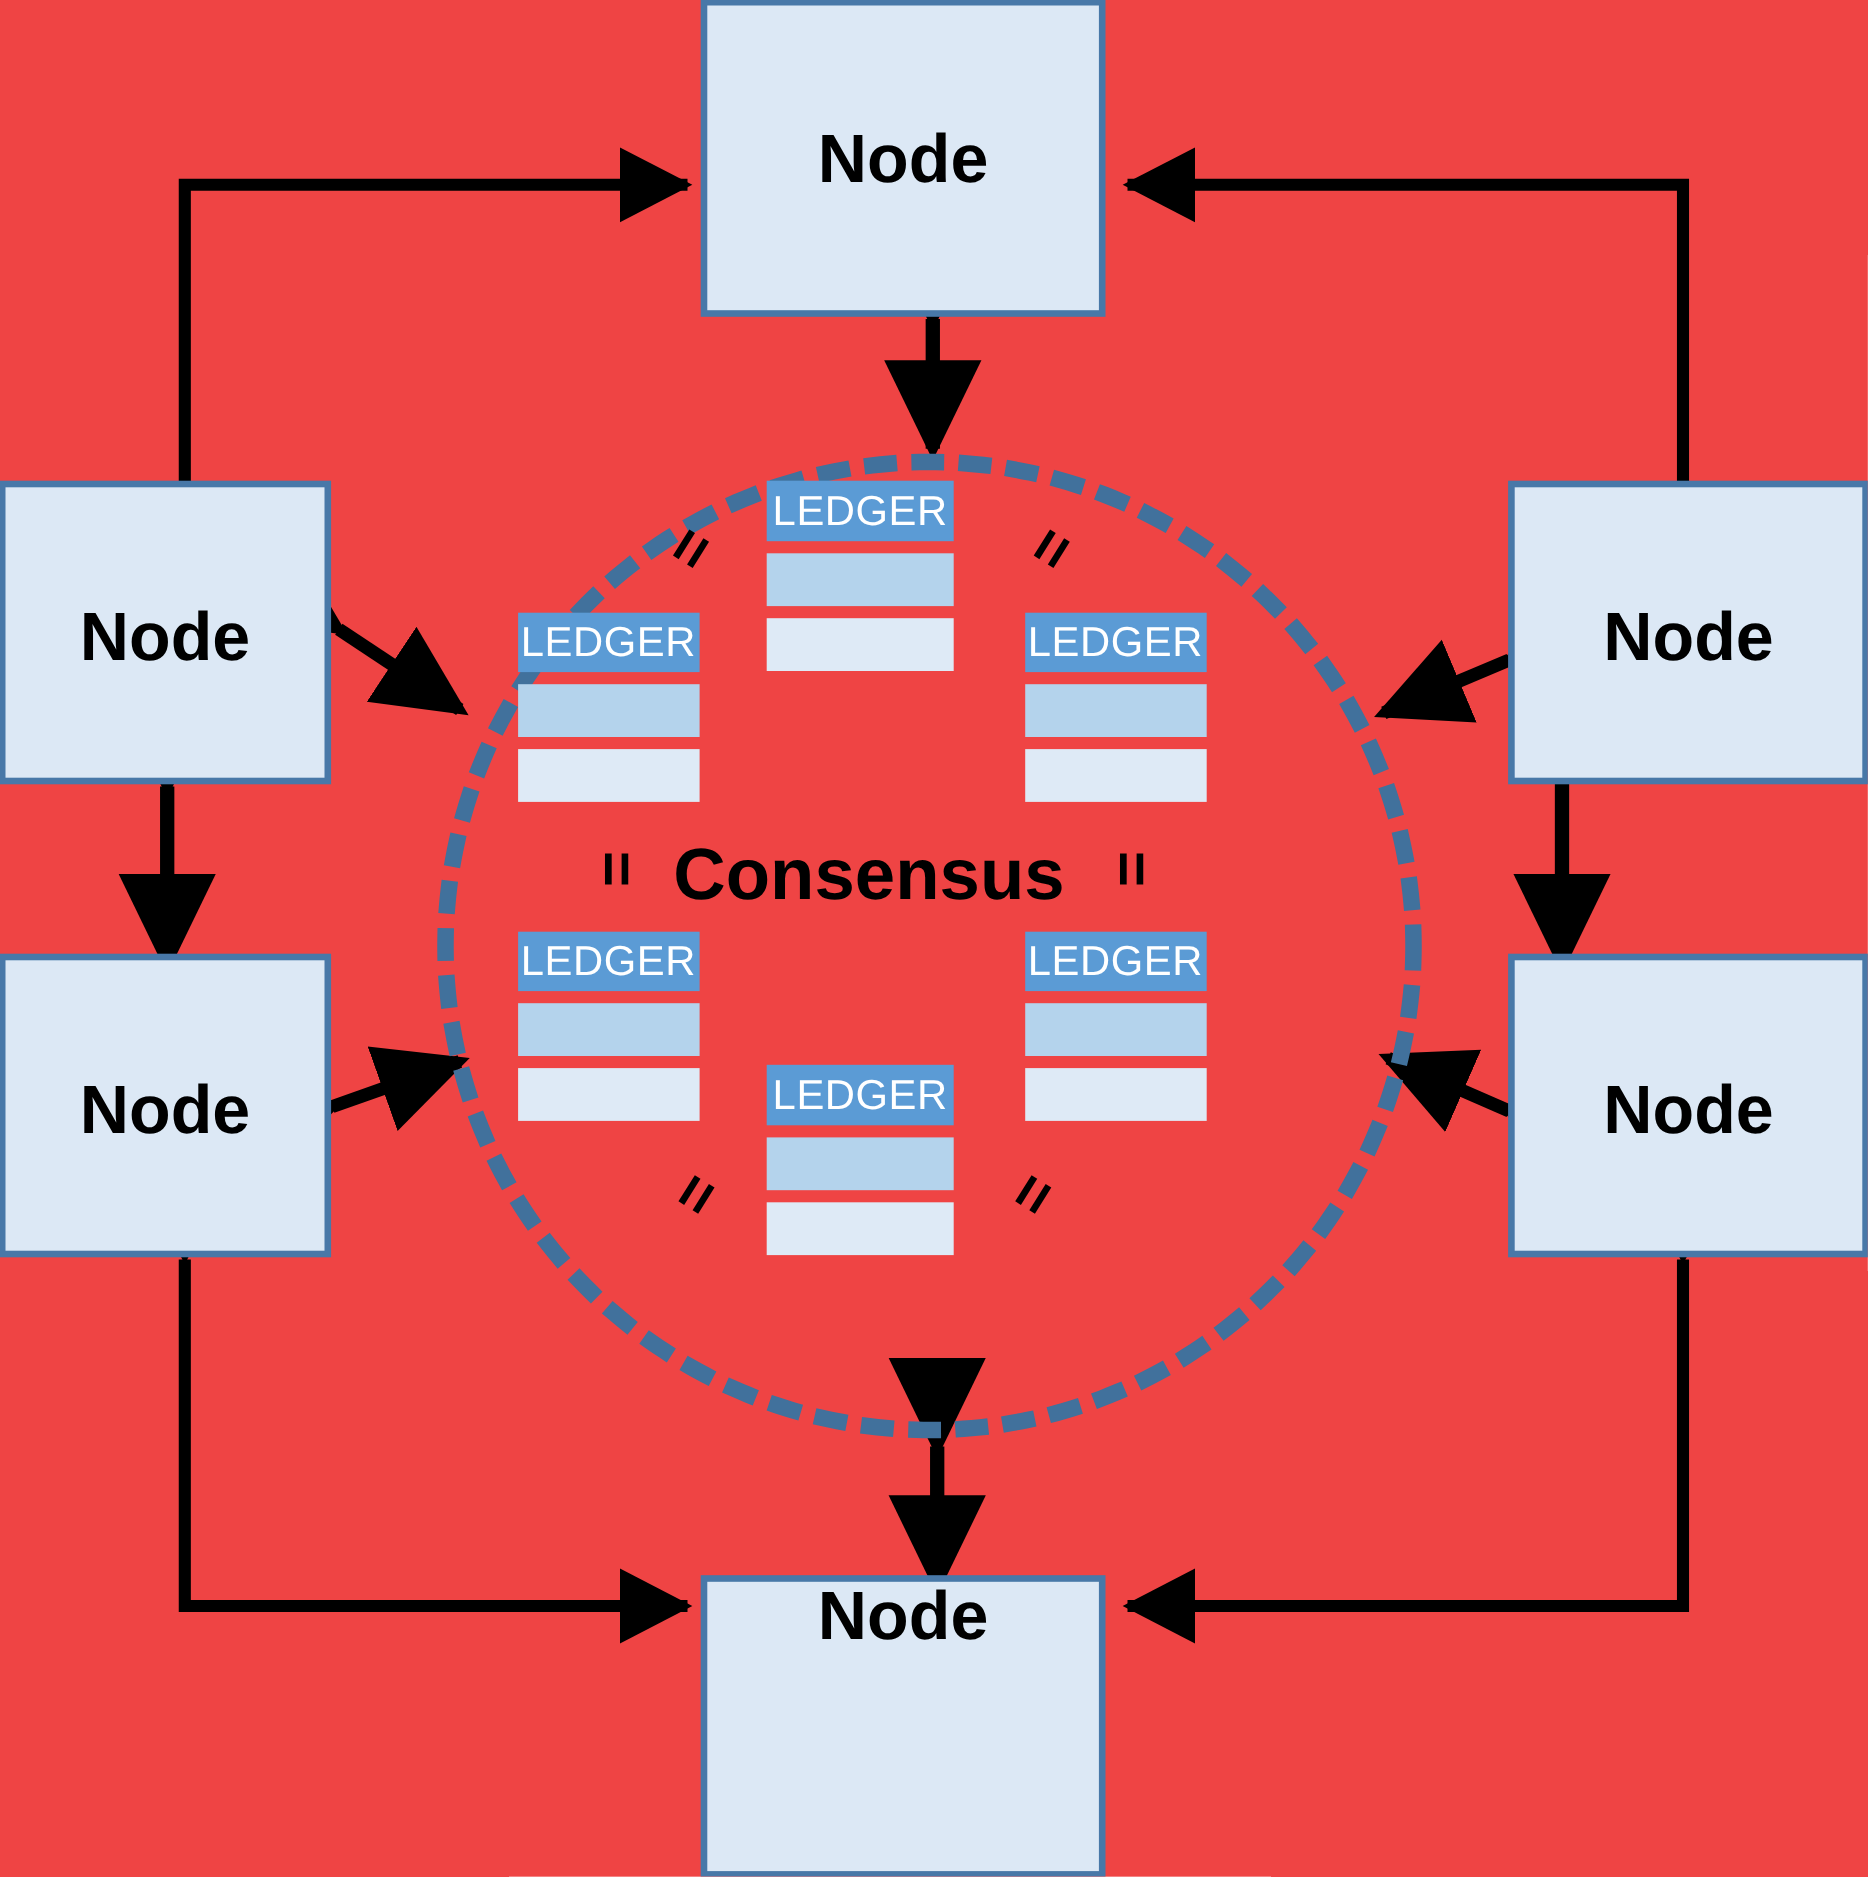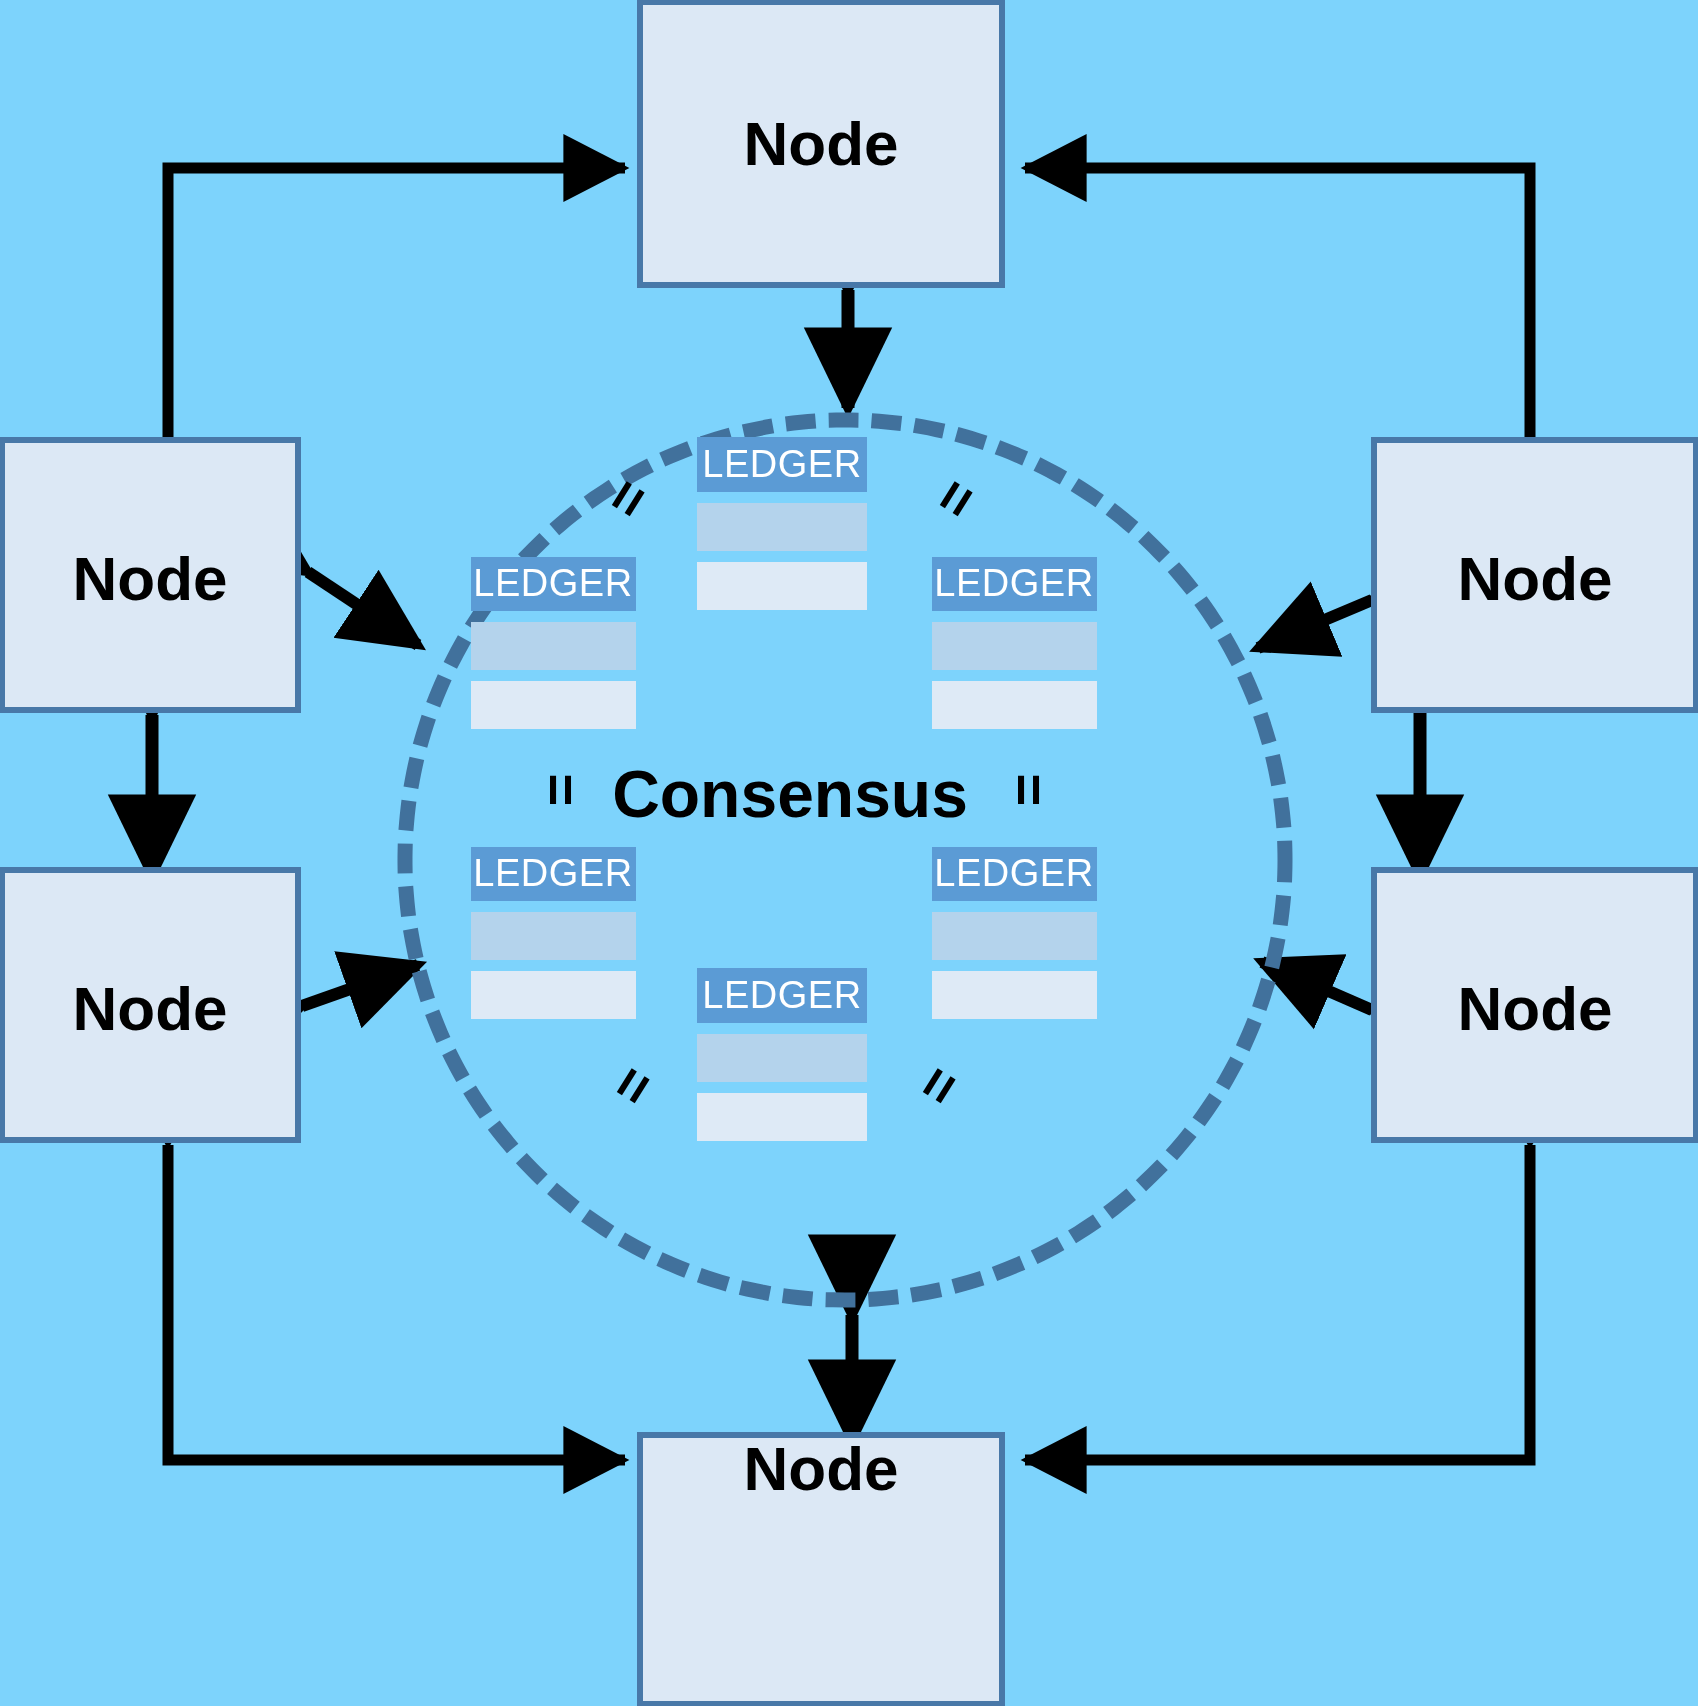--- a/index.html
+++ b/index.html
@@ -10,21 +10,21 @@
   body {
     width: 1698px;
     height: 1706px;
     font-family: "Liberation Sans", sans-serif;
     overflow: hidden;
   }
   #diagram-root {
     position: relative;
     width: 1698px;
     height: 1706px;
-    background: #7dd3fc;
+    background: #ef4444;
   }
   svg.layer {
     position: absolute;
     top: 0;
     left: 0;
     width: 1698px;
     height: 1706px;
   }
   .node-label {
     font-family: "Liberation Sans", sans-serif;

